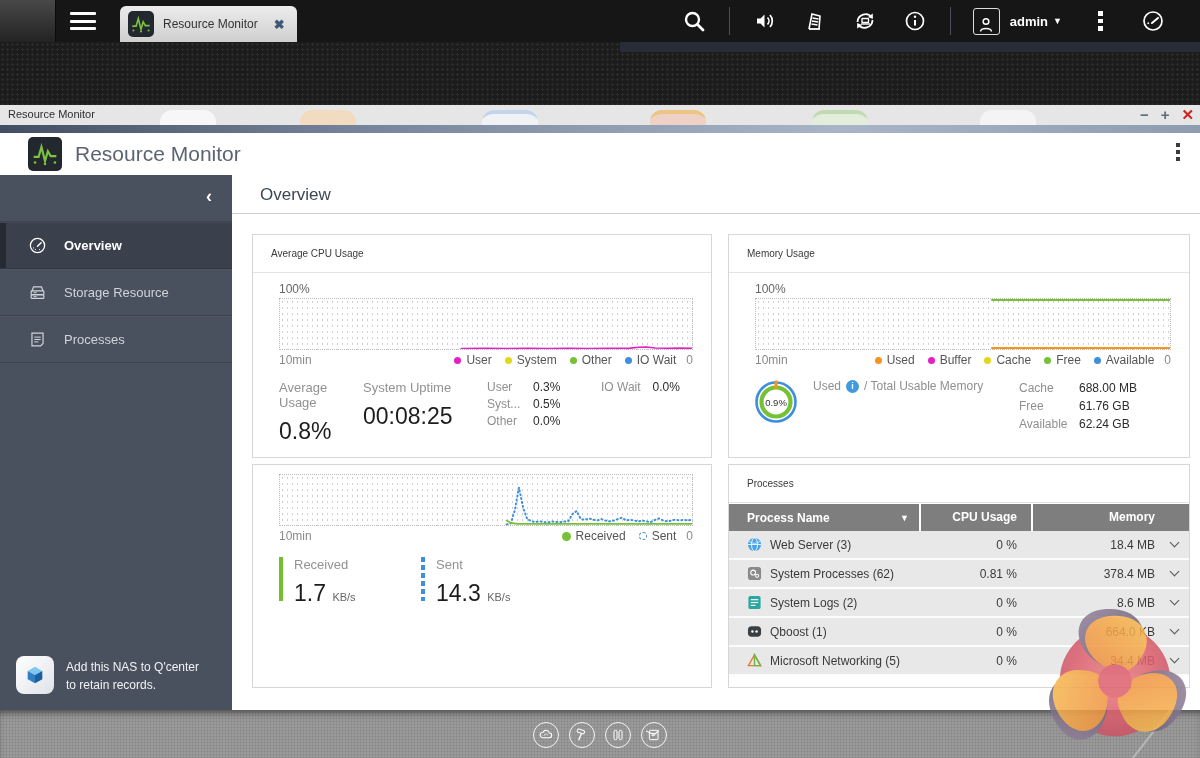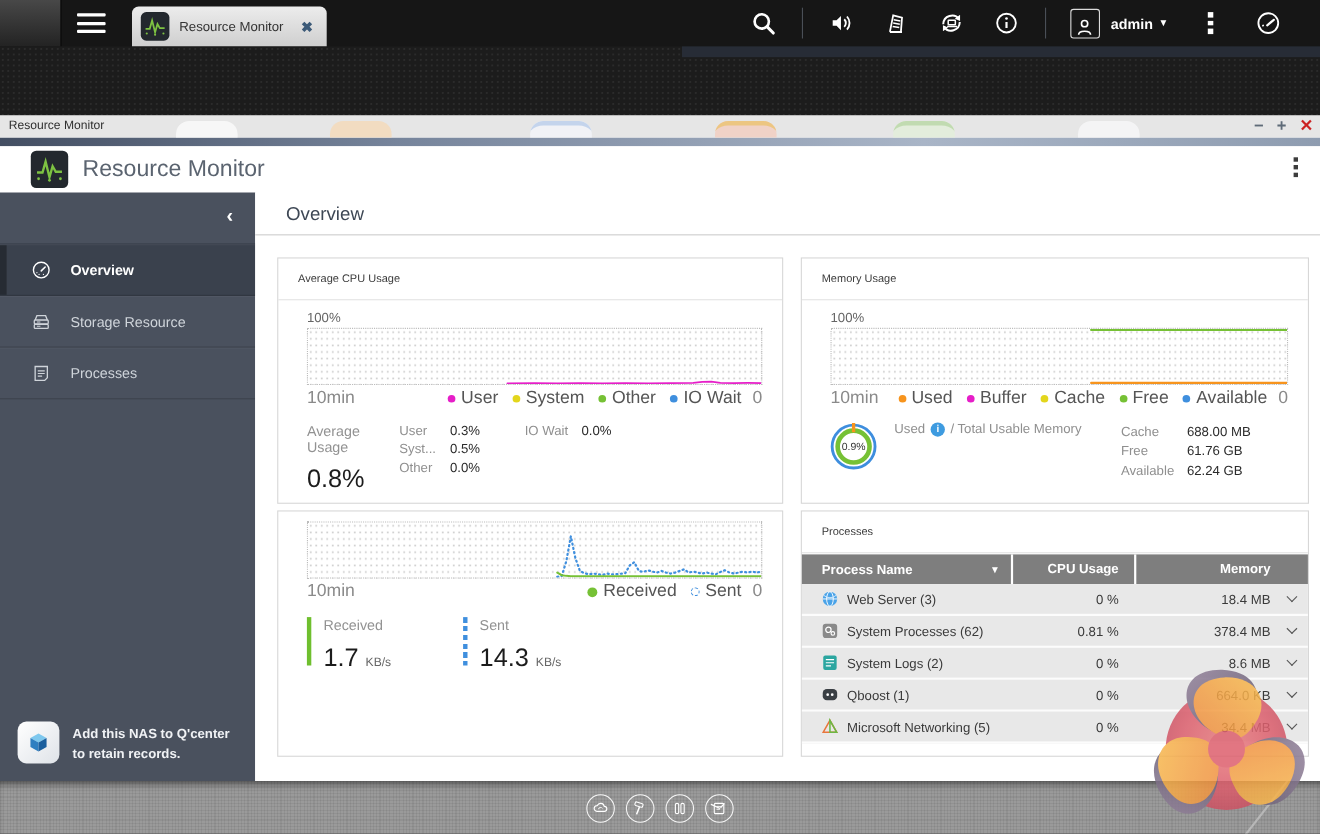--- a/index.html
+++ b/index.html
@@ -51,42 +51,42 @@
 
   
   .sidebar { width:232px; flex:none; background:#4a515e; position:relative; color:#cfd4da; }
   .collapse-band { height:47px; position:relative; border-bottom:1px solid #3e4450; }
   .collapse-band .chev { position:absolute; right:20px; top:11px; color:#fff; font-size:18px; font-weight:bold; cursor:pointer; }
   .side-item { height:47px; display:flex; align-items:center; cursor:pointer; border-bottom:1px solid rgba(0,0,0,.18); border-top:1px solid rgba(255,255,255,.04); font-size:13px; position:relative; }
   .side-item .s-ic { margin-left:28px; width:19px; height:19px; flex:none; }
   .side-item .s-lbl { margin-left:17px; }
   .side-item.active { background:#3a414d; color:#fff; font-weight:bold; }
   .side-item.active::before { content:""; position:absolute; left:0; top:0; bottom:0; width:6px; background:#262b33; }
-  .qcenter { position:absolute; left:16px; bottom:16px; display:flex; gap:12px; width:204px; cursor:pointer;font-weight:bold; }
+  .qcenter { position:absolute; left:16px; bottom:16px; display:flex; gap:12px; width:204px; cursor:pointer; }
   .qc-ic { width:38px; height:38px; background:linear-gradient(135deg,#ffffff,#dfe3e8); border-radius:8px; flex:none; display:flex; align-items:center; justify-content:center; }
   .qc-txt { font-size:12px; color:#f0f2f5; line-height:1.5; padding-top:2px; }
 
   
   .main { flex:1; position:relative; background:#fff; }
   .page-title-row { position:absolute; left:0; top:0; right:0; height:39px; border-bottom:1px solid #ccc; }
   .page-title { position:absolute; left:28px; top:10px; font-size:17px; color:#3d4754; }
 
   .panel { position:absolute; border:1px solid #d7d7d7; background:#fff; }
   .panel-cpu { left:20px; top:59px; width:460px; height:224px; }
   .panel-mem { left:496px; top:59px; width:462px; height:224px; }
   .panel-net { left:20px; top:289px; width:460px; height:224px; }
   .panel-proc{ left:496px; top:289px; width:462px; height:224px; }
   .panel-header { height:38px; line-height:38px; padding-left:18px; font-size:10px; color:#3a3a3a; border-bottom:1px solid #e3e3e3; }
 
   .chart-wrap { padding:9px 18px 0 26px; }
   .ymax { font-size:12px; color:#666; margin-bottom:2px; }
   .plot { height:52px; position:relative; border:1px dotted #bcbcbc; background-color:#fff;
     background-image:radial-gradient(#cfcfcf 0.7px, transparent 0.9px); background-size:5px 6px; }
   .plot svg { position:absolute; left:0; top:0; width:100%; height:100%; }
-  .axisrow { display:flex; align-items:center; font-size:16px; color:#8a8a8a; margin-top:3px; }
+  .axisrow { display:flex; align-items:center; font-size:12px; color:#8a8a8a; margin-top:3px; }
   .axisrow .xleft { margin-right:auto; }
   .legend { display:flex; gap:13px; margin-right:10px; align-items:center; }
   .leg { display:flex; align-items:center; gap:5px; color:#555; }
   .dot { width:7px; height:7px; border-radius:50%; flex:none; }
   .d-user{background:#e61ec8} .d-system{background:#e3d61c} .d-other{background:#76c135} .d-iowait{background:#3f8fde}
   .d-used{background:#f7941d} .d-buffer{background:#e61ec8} .d-cache{background:#e3d61c} .d-free{background:#76c135} .d-avail{background:#3f8fde}
   .d-recv{width:9px;height:9px;background:#76c135}
   .d-sent{width:8px;height:8px;background:#fff;border:1.8px dashed #3f8fde}
 
   .stats { display:flex; padding:13px 18px 0 26px; align-items:flex-start; }
@@ -347,20 +347,24 @@
                   </span>
               </span>
               <span>0</span>
             </div>
           </div>
           <div class="stats">
             <div class="col-avg">
               <div class="stat-label">Average Usage</div>
               <div class="stat-big">0.8%</div>
             </div>
+            <div class="col-uptime">
+              <div class="stat-label">System Uptime</div>
+              <div class="stat-big">00:08:25</div>
+            </div>
             <div class="mini">
               <span class="ml">User</span>
                 <span class="mv">0.3%</span>
               <span class="ml">Syst...</span>
                 <span class="mv">0.5%</span>
               <span class="ml">Other</span>
                 <span class="mv">0.0%</span>
             </div>
             <div class="col-iowait">
               <span class="ml">IO Wait</span>

